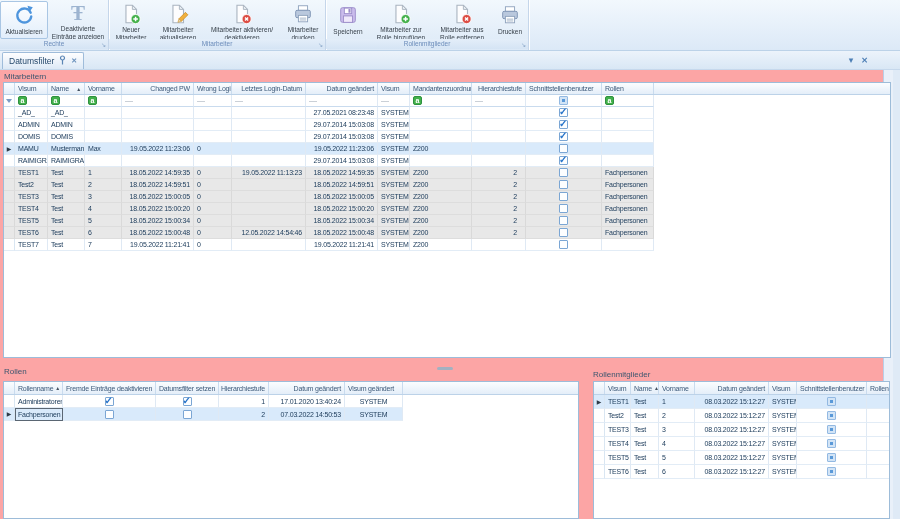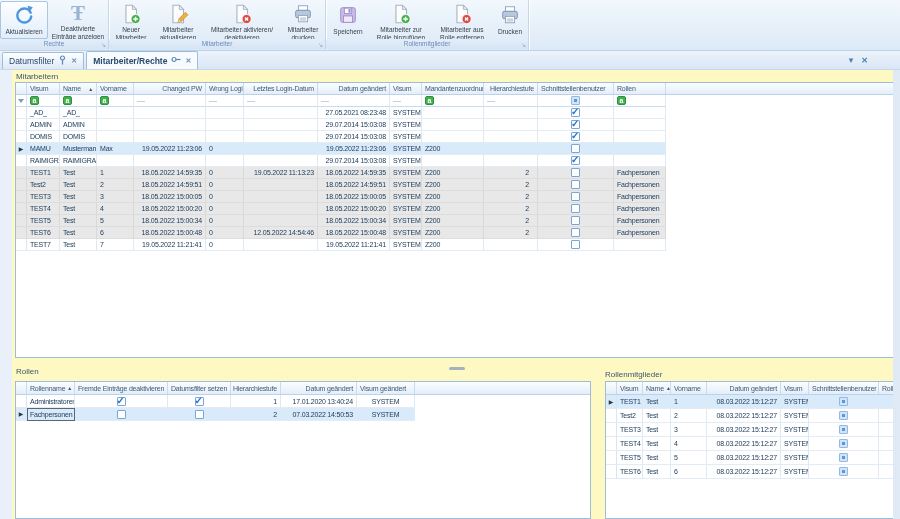--- a/index.html
+++ b/index.html
@@ -24,21 +24,21 @@
   .tabbar { position:absolute; top:51px; left:0; width:900px; height:19px;
     background:linear-gradient(#ecf3fb,#d9e7f5); border-bottom:1px solid #c6d8ec; display:flex; align-items:flex-end; padding-left:2px; }
   .tab { height:17px; display:flex; align-items:center; gap:4px; padding:0 6px; margin-right:2px;
     border:1px solid #9fbcda; border-bottom:none; border-radius:2px 2px 0 0;
     background:linear-gradient(#fefeff,#dde9f6); font-size:8.5px; color:#274a6d; }
   .tab.active { background:#f8fbfe; font-weight:bold; height:18px; }
   .tab .tclose { font-size:7px; color:#6b92bd; font-weight:bold; }
   .tabctrl { margin-left:auto; display:flex; gap:8px; align-items:center; height:100%; padding-right:32px; color:#4d7fb5; font-size:9px; }
 
   
-  .content { position:absolute; top:70px; left:12px; width:884px; height:449px; background:#fef9c3; border-right:1px solid #b9cfe8; }
+  .content { position:absolute; top:70px; left:0; width:884px; height:449px; background:#fca5a5; border-right:1px solid #b9cfe8; }
   .rstrip { position:absolute; top:70px; left:893px; width:7px; height:449px; background:#dfeaf6; }
   .seclabel { position:absolute; font-size:8px; color:#3c566f; }
 
   
   .grid { position:absolute; background:#fff; border:1px solid #9dbcd9; overflow:hidden; display:flex; flex-direction:column;
     font-size:7px; letter-spacing:-0.2px; color:#22405f; }
   .g-hrow { display:flex; flex:0 0 auto; background:linear-gradient(#fbfdff,#e4eef9); border-bottom:1px solid #bcd2e8; }
   .g-hind { width:11px; flex:0 0 11px; border-right:1px solid #c9dbee; }
   .g-hcell { display:flex; align-items:center; padding:0 3px; border-right:1px solid #c9dbee; color:#3d5a7a;
     white-space:nowrap; overflow:hidden; flex:0 0 auto; }
@@ -215,28 +215,20 @@
 
 <div class="tabbar">
   <div class="tab">
     <span>Datumsfilter</span>
     <span><svg width="9" height="10" viewBox="0 0 9 10">
           <circle cx="4.5" cy="3" r="2" fill="none" stroke="#5b86b5" stroke-width="1.2"></circle>
           <line x1="4.5" y1="5" x2="4.5" y2="9.5" stroke="#5b86b5" stroke-width="1.2"></line>
         </svg></span>
     <span class="tclose">✕</span>
   </div>
-  <div class="tab active">
-    <span>Mitarbeiter/Rechte</span>
-    <span><svg width="10" height="9" viewBox="0 0 10 9">
-          <circle cx="3" cy="4.5" r="2" fill="none" stroke="#5b86b5" stroke-width="1.2"></circle>
-          <line x1="5" y1="4.5" x2="9.5" y2="4.5" stroke="#5b86b5" stroke-width="1.2"></line>
-        </svg></span>
-    <span class="tclose">✕</span>
-  </div>
   <div class="tabctrl">
     <span>▾</span>
     <span style="font-size:8px;font-weight:bold">✕</span>
   </div>
 </div>
 
 <div class="content">
   <div class="seclabel" style="top:2px;left:4px">Mitarbeitern</div>
   <div class="grid" id="grid-main" style="top:12px;left:3px;width:888px;height:276px">
       <div class="g-hrow" style="height: 12px;">

